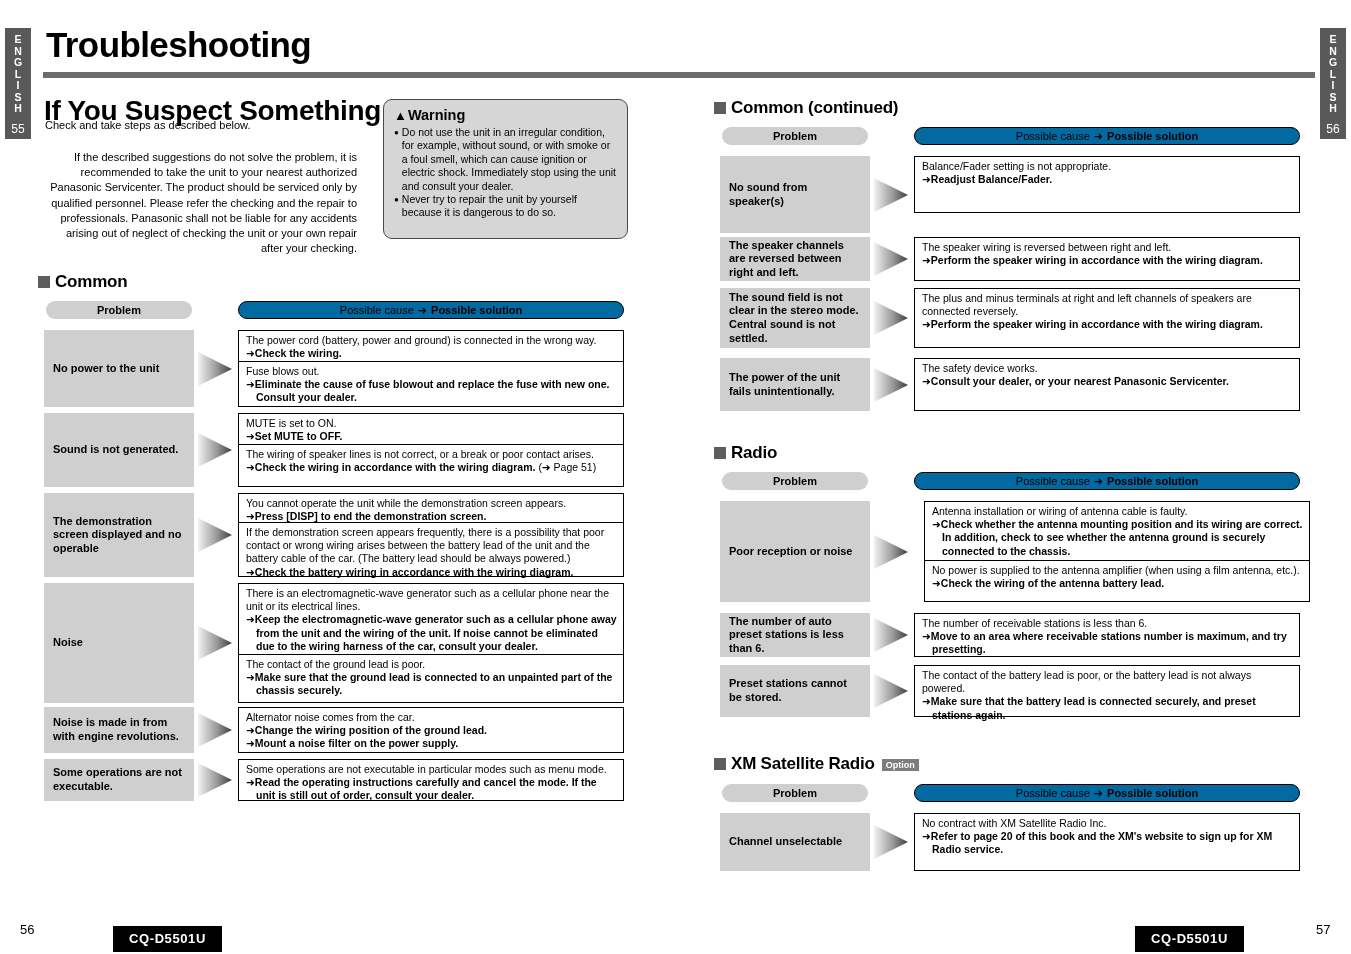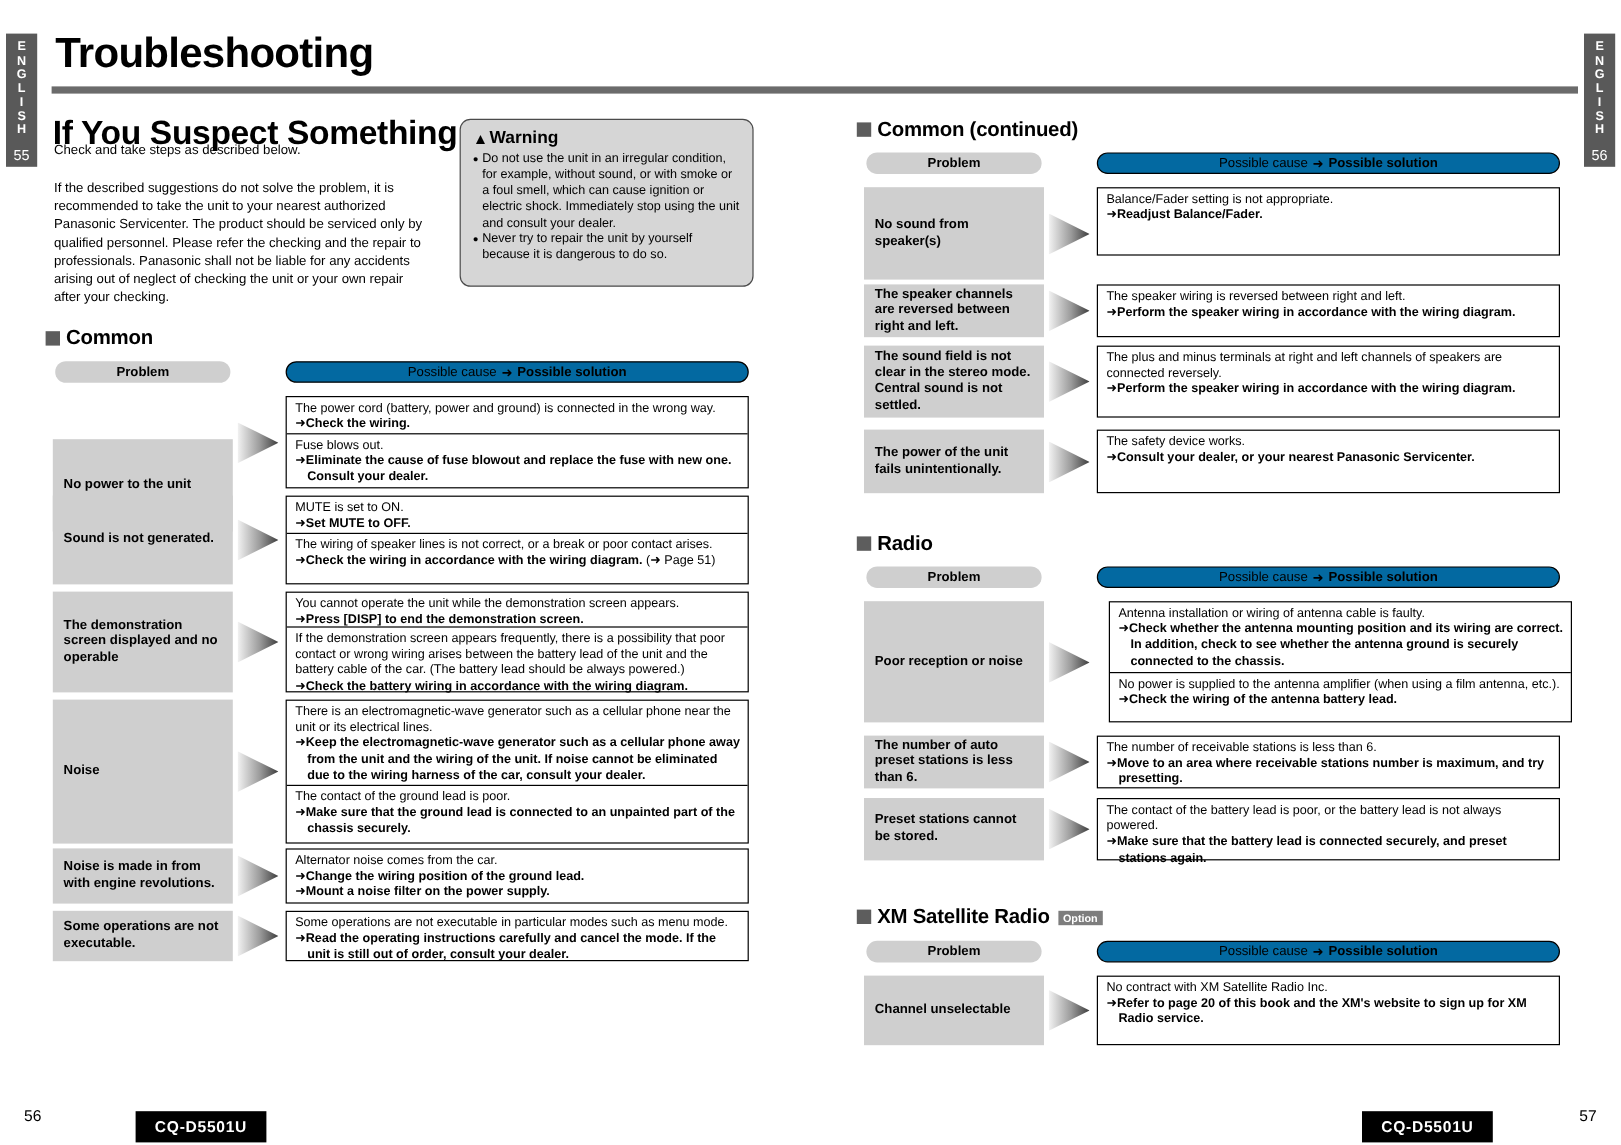--- a/index.html
+++ b/index.html
@@ -68,21 +68,21 @@
     position: absolute;
     left: 45px; top: 119px;
     font-size: 11px;
   }
   #intro-body {
     position: absolute;
     left: 45px; top: 150px;
     width: 312px;
     font-size: 11px;
     line-height: 15.2px;
-    text-align: left;
+    text-align: right;
   }
 
   
   #warning-box {
     position: absolute;
     left: 383px; top: 99px;
     width: 245px; height: 140px;
     background: #d6d6d6;
     border: 1px solid #4a4a4a;
     border-radius: 9px;
@@ -255,21 +255,21 @@
     <div class="section-head" style="left:38px; top:272px;">
       <span class="sq"></span>
       <span>Common</span>
     </div>
     <div class="hdr-problem" style="left:46px; top:301px; width:146px;">Problem</div>
     <div class="hdr-solution" style="left:238px; top:301px; width:386px;">
       <span>Possible cause</span>
       <span>➜</span>
       <b>Possible solution</b>
     </div>
-    <div class="prob-cell" style="left:44px; top:330px; width:150px; height:77px;margin-top:36px;">
+    <div class="prob-cell" style="left:44px; top:330px; width:150px; height:77px;">
       <span>No power to the unit</span>
     </div>
     <div class="arrow" style="left:198px; top:351.5px;">
       <svg width="34" height="34" viewBox="0 0 34 34">
         <defs>
           <linearGradient id="ag1" x1="0" y1="0" x2="1" y2="0">
             <stop offset="0" stop-color="#f2f2f2"></stop>
             <stop offset="0.55" stop-color="#9a9a9a"></stop>
             <stop offset="1" stop-color="#3d3d3d"></stop>
           </linearGradient>

